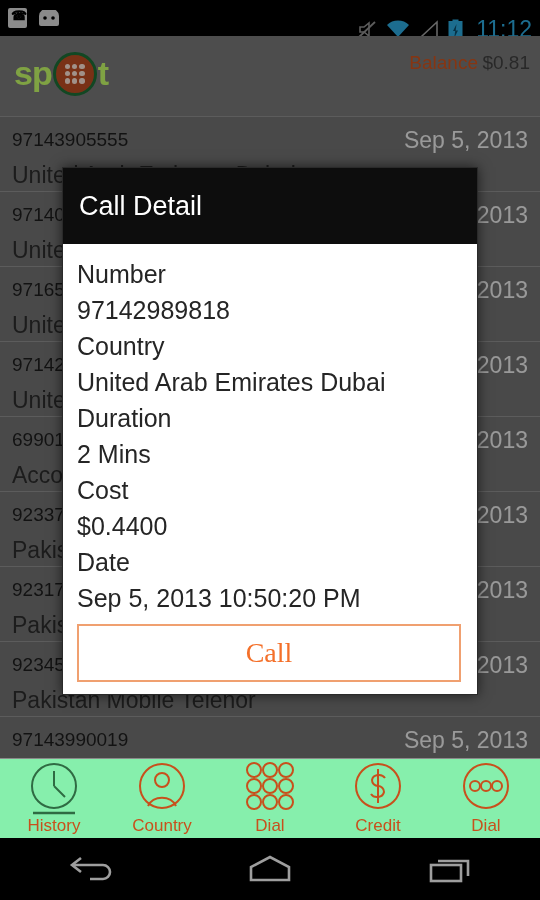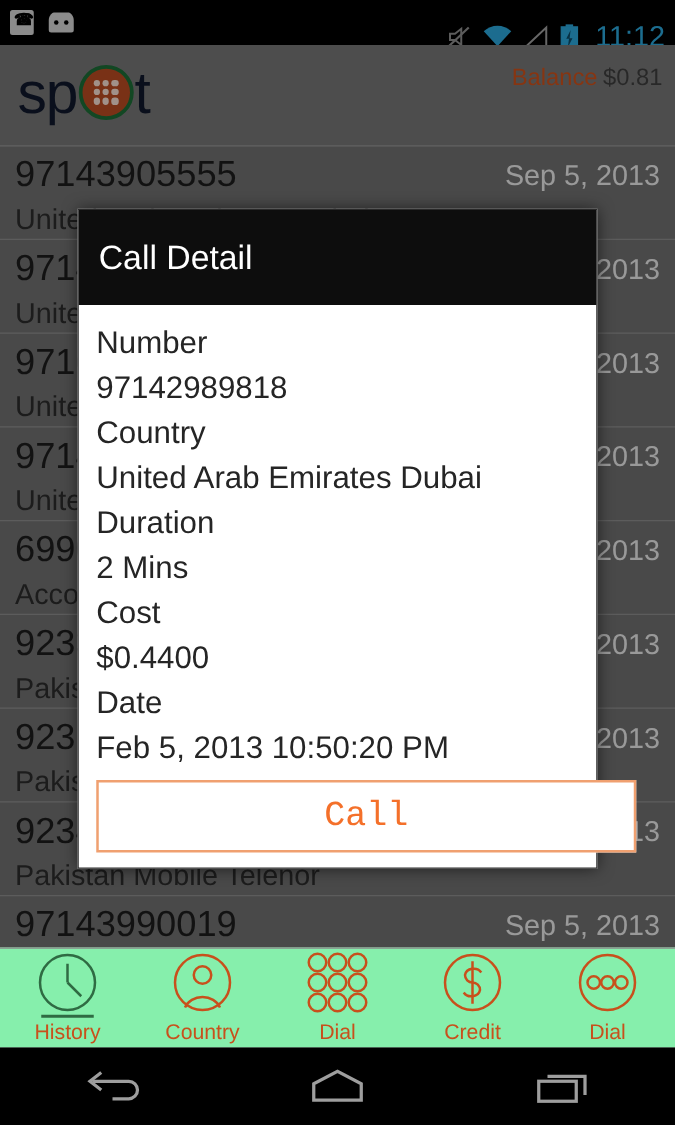--- a/index.html
+++ b/index.html
@@ -25,58 +25,58 @@
   }
   .voip-ico span { position:absolute; color:#000; font-size:13px; left:1px; top:-2px; font-weight:bold; }
   .voip-ico em { position:absolute; right:0px; top:-1px; color:#000; font-size:8px; font-style:normal; font-weight:bold; }
 
   
   .header {
     position:absolute; top:36px; left:0; width:540px; height:81px;
     background:#747474; border-bottom:1px solid #8a8a8a;
   }
   .logo { position:absolute; left:14px; top:14px; display:flex; align-items:center; }
-  .logo-txt { font-size:47px; font-weight:normal; color:#0f172a; line-height:47px; letter-spacing:-1px; }
+  .logo-txt { font-size:34px; font-weight:bold; color:#bef264; line-height:47px; letter-spacing:-1px; }
   .logo-o {
     width:44px; height:44px; border-radius:50%;
     background:#b54a22; border:3px solid #1b6b35;
     display:grid; grid-template-columns:repeat(3,1fr); grid-template-rows:repeat(3,1fr);
     gap:2px; padding:9px; margin:0 1px;
   }
   .logo-o i { background:#f0d9cd; border-radius:50%; display:block; }
   .acctbox { position:absolute; right:10px; top:14px; text-align:right; line-height:26px; }
   .acct-lbl { color:#c8501c; font-size:19px; }
   .acct-val { color:#3d3d3d; font-size:19px; }
 
   
   .list { position:absolute; top:117px; left:0; width:540px; height:641px; background:#6e6e6e; }
   .row { position:relative; height:75px; border-bottom:1px solid #8a8a8a; padding:4px 12px 0 12px; }
-  .row-num { font-size:29px; color:#1c1c1c; line-height:38px; }
+  .row-num { font-size:19px; color:#1c1c1c; line-height:38px; }
   .row-sub { font-size:23px; color:#2b2b2b; line-height:32px; }
   .row-date { position:absolute; right:12px; top:10px; font-size:23px; color:#e5e5e5; }
 
   
   .scrim { position:absolute; top:0; left:0; width:540px; height:900px; background:rgba(0,0,0,0.33); }
 
   
   .dialog {
     position:absolute; left:62px; top:167px; width:416px; height:528px;
     background:#fff; box-shadow:0 0 12px rgba(0,0,0,0.6); border:1px solid #2a2a2a;
   }
   .dlg-title {
     height:76px; background:#0d0d0d; color:#fff; font-size:27px;
     display:flex; align-items:center; padding-left:16px;
   }
   .dlg-body { padding:12px 14px 8px 14px; }
   .dlg-label { font-size:25px; color:#252525; line-height:36px; }
   .dlg-value { font-size:25px; color:#252525; line-height:36px; }
   .call-btn {
-    margin:8px 0 0 0; height:58px; width:432px;
+    margin:8px 0 0 0; height:58px; width:384px;
     border:2px solid #f0a070; background:#fff; color:#f4702a;
-    font-size:28px; font-family:Liberation Mono, monospace;
+    font-size:28px; font-family:Liberation Serif, serif;
     display:flex; align-items:center; justify-content:center; cursor:pointer;
   }
 
   
   .tabbar {
     position:absolute; bottom:62px; left:0; width:540px; height:80px;
     background:#86efac; display:flex; border-top:1px solid #8a8a8a;
   }
   .tab { flex:1; display:flex; flex-direction:column; align-items:center; justify-content:center; cursor:pointer; }
   .tab svg { display:block; }
@@ -207,21 +207,21 @@
     <div class="dlg-body" id="dlg-body">
         <div class="dlg-label">Number</div>
         <div class="dlg-value">97142989818</div>
         <div class="dlg-label">Country</div>
         <div class="dlg-value">United Arab Emirates Dubai</div>
         <div class="dlg-label">Duration</div>
         <div class="dlg-value">2 Mins</div>
         <div class="dlg-label">Cost</div>
         <div class="dlg-value">$0.4400</div>
         <div class="dlg-label">Date</div>
-        <div class="dlg-value">Feb 5, 2013 10:50:20 PM</div>
+        <div class="dlg-value">Sep 5, 2013 10:50:20 PM</div>
         <div class="call-btn">Call</div>
       </div>
   </div>
 
   <div class="tabbar">
     <div class="tab active">
       <svg width="54" height="54" viewBox="0 0 54 54">
         <circle cx="27" cy="25" r="22" fill="none" stroke="#2f6b43" stroke-width="2"></circle>
         <line x1="27" y1="10" x2="27" y2="25" stroke="#2f6b43" stroke-width="2"></line>
         <line x1="27" y1="25" x2="38" y2="36" stroke="#2f6b43" stroke-width="2"></line>

